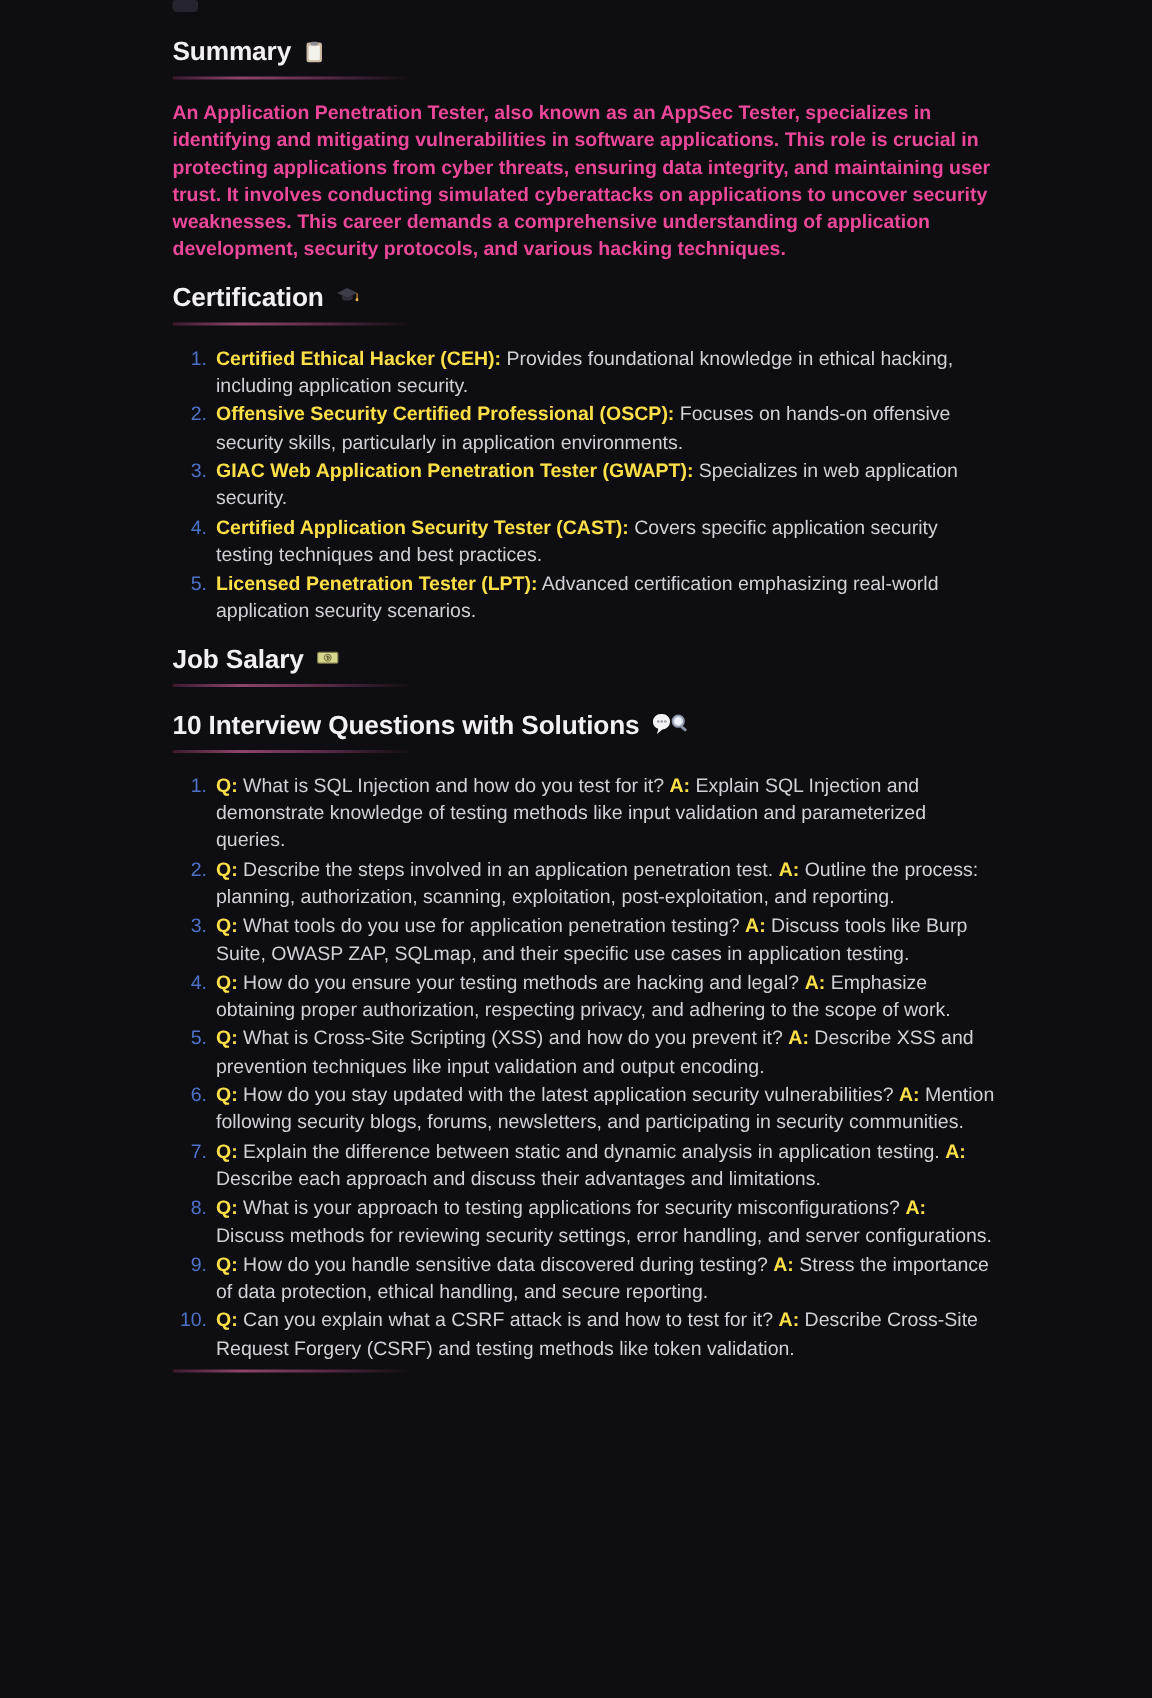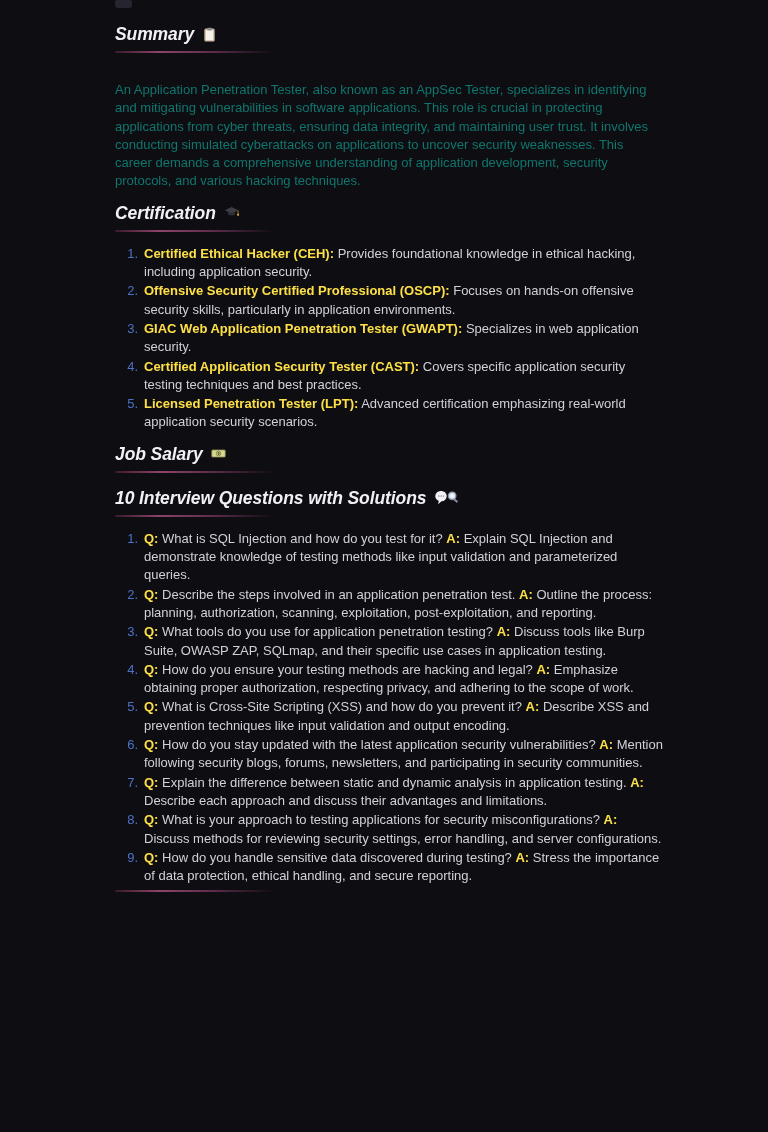--- a/index.html
+++ b/index.html
@@ -6,30 +6,30 @@
   body{
     width:768px;height:1132px;overflow:hidden;
     background:#0e0d12;
     font-family:"Liberation Sans", sans-serif;
     font-size:13px;color:#d3d0d9;
   }
   .article{position:relative;padding:12px 105px 0 115px;}
   .clipped-icon-top{position:absolute;left:115px;top:0;width:17px;height:8px;background:#26242e;border-radius:2px 2px 3px 3px;}
   h2{
     margin:10px 0 0;font-size:17.5px;line-height:24px;font-weight:700;
-    color:#f2f0f4;letter-spacing:-0.1px;display:flex;align-items:center;gap:8px;font-style:italic;
+    color:#f2f0f4;letter-spacing:-0.1px;display:flex;align-items:center;gap:8px;
   }
   .section:first-child h2{margin-top:0;}
   .emoji{display:inline-flex;align-items:center;}
   .emoji svg{height:15px;width:auto;display:block;}
   .rule{
     width:160px;height:2px;border-radius:2px;margin-top:5px;
     background:linear-gradient(90deg, rgba(74,31,56,0.75) 0%, #8e4468 28%, #5c2b49 62%, rgba(20,8,18,0) 100%);
   }
-  p.body-text{margin:28px 0 0;line-height:18.3px;color:#0f766e;}
+  p.body-text{margin:13px 0 0;line-height:18.3px;color:#ec4899;font-weight:bold;}
   ol.list,ul.list{margin:13px 0 0;padding:0;list-style:none;}
   li.item{position:relative;padding-left:29px;line-height:18.3px;color:#d3d0d9;}
   ol.list li.item{margin-bottom:1px;}
   .marker{position:absolute;left:0;top:0;width:23px;text-align:right;}
   .num{color:#4d72c6;}
   strong.key{color:#fde047;font-weight:700;}
 </style>
 </head>
 <body>
 
@@ -103,19 +103,20 @@
       <ol class="list">
         <li class="item"><span class="marker num">1.</span><strong class="key">Q:</strong> <span class="txt">What is SQL Injection and how do you test for it?</span> <strong class="key">A:</strong> <span class="txt">Explain SQL Injection and demonstrate knowledge of testing methods like input validation and parameterized queries.</span></li>
         <li class="item"><span class="marker num">2.</span><strong class="key">Q:</strong> <span class="txt">Describe the steps involved in an application penetration test.</span> <strong class="key">A:</strong> <span class="txt">Outline the process: planning, authorization, scanning, exploitation, post-exploitation, and reporting.</span></li>
         <li class="item"><span class="marker num">3.</span><strong class="key">Q:</strong> <span class="txt">What tools do you use for application penetration testing?</span> <strong class="key">A:</strong> <span class="txt">Discuss tools like Burp Suite, OWASP ZAP, SQLmap, and their specific use cases in application testing.</span></li>
         <li class="item"><span class="marker num">4.</span><strong class="key">Q:</strong> <span class="txt">How do you ensure your testing methods are hacking and legal?</span> <strong class="key">A:</strong> <span class="txt">Emphasize obtaining proper authorization, respecting privacy, and adhering to the scope of work.</span></li>
         <li class="item"><span class="marker num">5.</span><strong class="key">Q:</strong> <span class="txt">What is Cross-Site Scripting (XSS) and how do you prevent it?</span> <strong class="key">A:</strong> <span class="txt">Describe XSS and prevention techniques like input validation and output encoding.</span></li>
         <li class="item"><span class="marker num">6.</span><strong class="key">Q:</strong> <span class="txt">How do you stay updated with the latest application security vulnerabilities?</span> <strong class="key">A:</strong> <span class="txt">Mention following security blogs, forums, newsletters, and participating in security communities.</span></li>
         <li class="item"><span class="marker num">7.</span><strong class="key">Q:</strong> <span class="txt">Explain the difference between static and dynamic analysis in application testing.</span> <strong class="key">A:</strong> <span class="txt">Describe each approach and discuss their advantages and limitations.</span></li>
         <li class="item"><span class="marker num">8.</span><strong class="key">Q:</strong> <span class="txt">What is your approach to testing applications for security misconfigurations?</span> <strong class="key">A:</strong> <span class="txt">Discuss methods for reviewing security settings, error handling, and server configurations.</span></li>
         <li class="item"><span class="marker num">9.</span><strong class="key">Q:</strong> <span class="txt">How do you handle sensitive data discovered during testing?</span> <strong class="key">A:</strong> <span class="txt">Stress the importance of data protection, ethical handling, and secure reporting.</span></li>
+        <li class="item"><span class="marker num">10.</span><strong class="key">Q:</strong> <span class="txt">Can you explain what a CSRF attack is and how to test for it?</span> <strong class="key">A:</strong> <span class="txt">Describe Cross-Site Request Forgery (CSRF) and testing methods like token validation.</span></li>
       </ol>
     </section>
     <section class="section">
       <div class="rule"></div>
       <ul class="list"></ul>
     </section>
   </div>
 
 </body></html>

